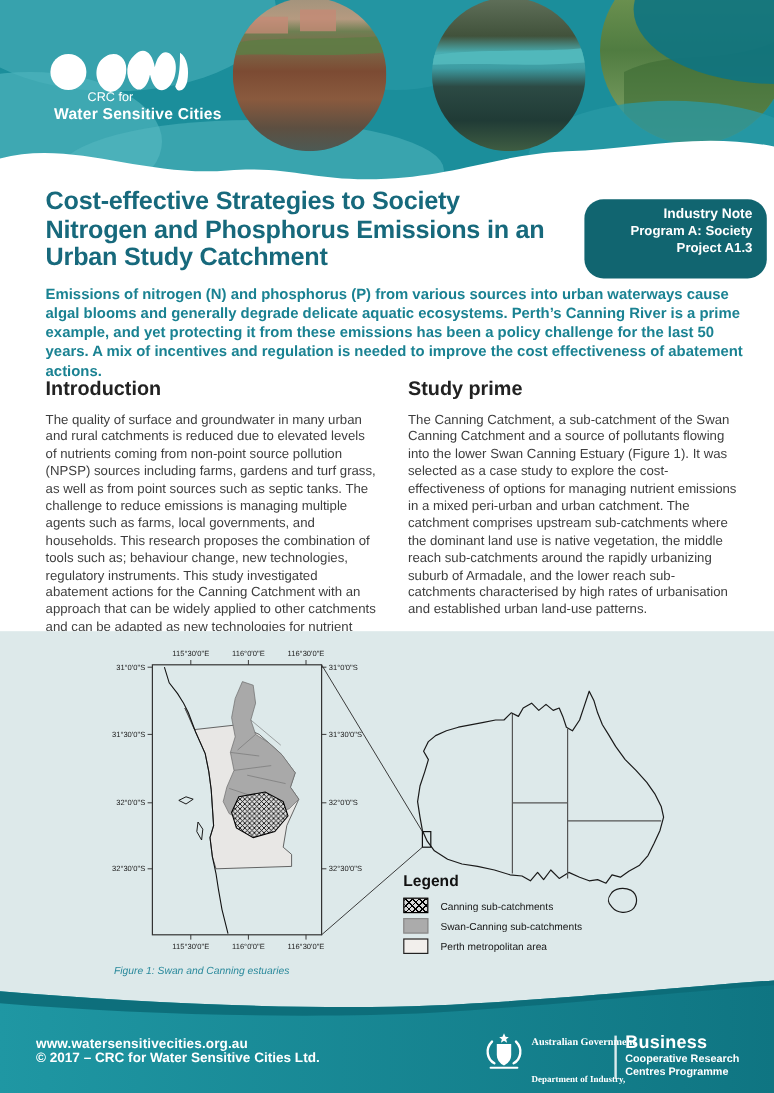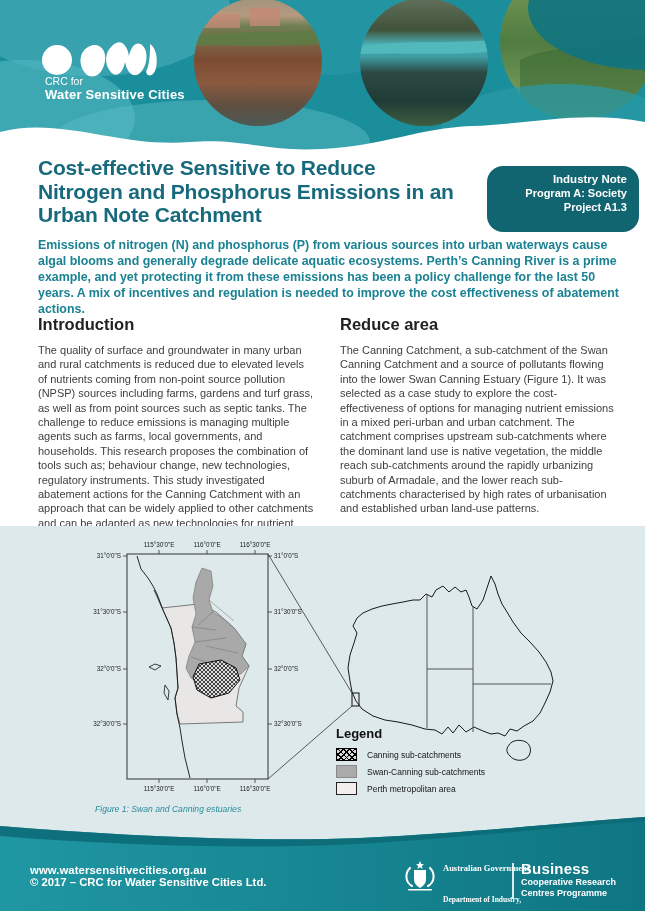--- a/index.html
+++ b/index.html
@@ -5,21 +5,21 @@
   * { margin:0; padding:0; box-sizing:border-box; }
   html,body { background:#9aa0a3; }
   .page {
     position:relative; width:645px; height:911px; margin:0 auto;
     background:#ffffff; overflow:hidden;
     font-family:"Liberation Sans", sans-serif;
   }
   
   .header { position:absolute; left:0; top:0; width:645px; height:150px; }
   .logo-text { position:absolute; left:45px; top:76px; color:#fff; line-height:1.1; }
-  .logo-text .l1 { font-size:10.5px; font-weight:400; }
+  .logo-text .l1 { font-size:10.5px; font-weight:400;margin-left:28px; }
   .logo-text .l2 { font-size:13px; font-weight:700; letter-spacing:.2px; }
   
   .title { position:absolute; left:38px; top:156px; width:445px;
     font-size:21px; font-weight:700; color:#17697c; line-height:23.5px; letter-spacing:-.2px; }
   .badge { position:absolute; left:487px; right:6px; top:166px; height:66px;
     background:#116570; border-radius:16px; color:#fff; text-align:right;
     padding:6px 12px 0 0; line-height:14px; }
   .badge .b1 { font-size:11.5px; font-weight:700; }
   .badge .b2, .badge .b3 { font-size:11px; font-weight:700; }
   .lead { position:absolute; left:38px; top:237px; width:585px;
@@ -137,36 +137,36 @@
         <path d="M150,44 C156,48 158,58 156,68 C154,76 148,78 146,72 C150,64 150,52 150,44 Z"></path>
       </g>
     </svg>
     <div class="logo-text">
       <div class="l1">CRC for</div>
       <div class="l2">Water Sensitive Cities</div>
     </div>
   </div>
 
   <div class="title">
-    <div>Cost-effective Sensitive to Reduce</div>
+    <div>Cost-effective Strategies to Society</div>
     <div>Nitrogen and Phosphorus Emissions in an</div>
-    <div>Urban Note Catchment</div>
+    <div>Urban Study Catchment</div>
   </div>
 
   <div class="badge">
     <div class="b1">Industry Note</div>
     <div class="b2">Program A: Society</div>
     <div class="b3">Project A1.3</div>
   </div>
 
   <div class="lead">Emissions of nitrogen (N) and phosphorus (P) from various sources into urban waterways cause algal blooms and generally degrade delicate aquatic ecosystems. Perth’s Canning River is a prime example, and yet protecting it from these emissions has been a policy challenge for the last 50 years. A mix of incentives and regulation is needed to improve the cost effectiveness of abatement actions.</div>
 
   <div id="intro-heading" class="col-heading">Introduction</div>
   <div id="intro-body" class="col-body">The quality of surface and groundwater in many urban and rural catchments is reduced due to elevated levels of nutrients coming from non-point source pollution (NPSP) sources including farms, gardens and turf grass, as well as from point sources such as septic tanks. The challenge to reduce emissions is managing multiple agents such as farms, local governments, and households. This research proposes the combination of tools such as; behaviour change, new technologies, regulatory instruments. This study investigated abatement actions for the Canning Catchment with an approach that can be widely applied to other catchments and can be adapted as new technologies for nutrient abatement become available.</div>
-  <div id="study-heading" class="col-heading">Reduce area</div>
+  <div id="study-heading" class="col-heading">Study prime</div>
   <div id="study-body" class="col-body">The Canning Catchment, a sub-catchment of the Swan Canning Catchment and a source of pollutants flowing into the lower Swan Canning Estuary (Figure 1). It was selected as a case study to explore the cost-effectiveness of options for managing nutrient emissions in a mixed peri-urban and urban catchment. The catchment comprises upstream sub-catchments where the dominant land use is native vegetation, the middle reach sub-catchments around the rapidly urbanizing suburb of Armadale, and the lower reach sub-catchments characterised by high rates of urbanisation and established urban land-use patterns.</div>
 
   <div class="figure-panel">
     <svg class="map-svg" width="645" height="345" viewBox="0 0 645 345">
       <defs>
         <pattern id="xh" width="4" height="4" patternUnits="userSpaceOnUse">
           <rect width="4" height="4" fill="#dcdcdc"></rect>
           <path d="M0,0 L4,4 M4,0 L0,4" stroke="#000" stroke-width=".7"></path>
         </pattern>
       </defs>

